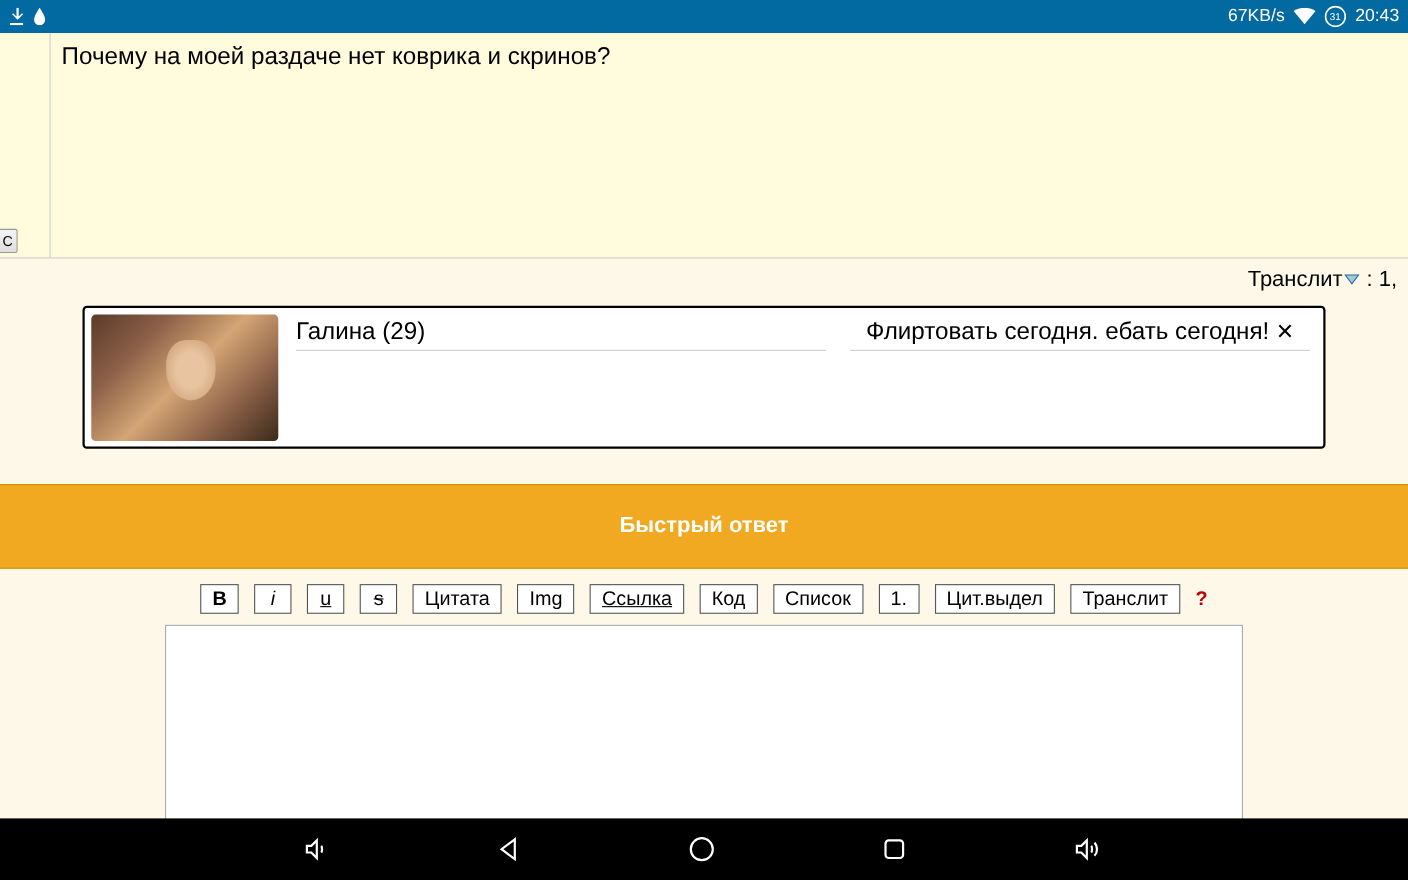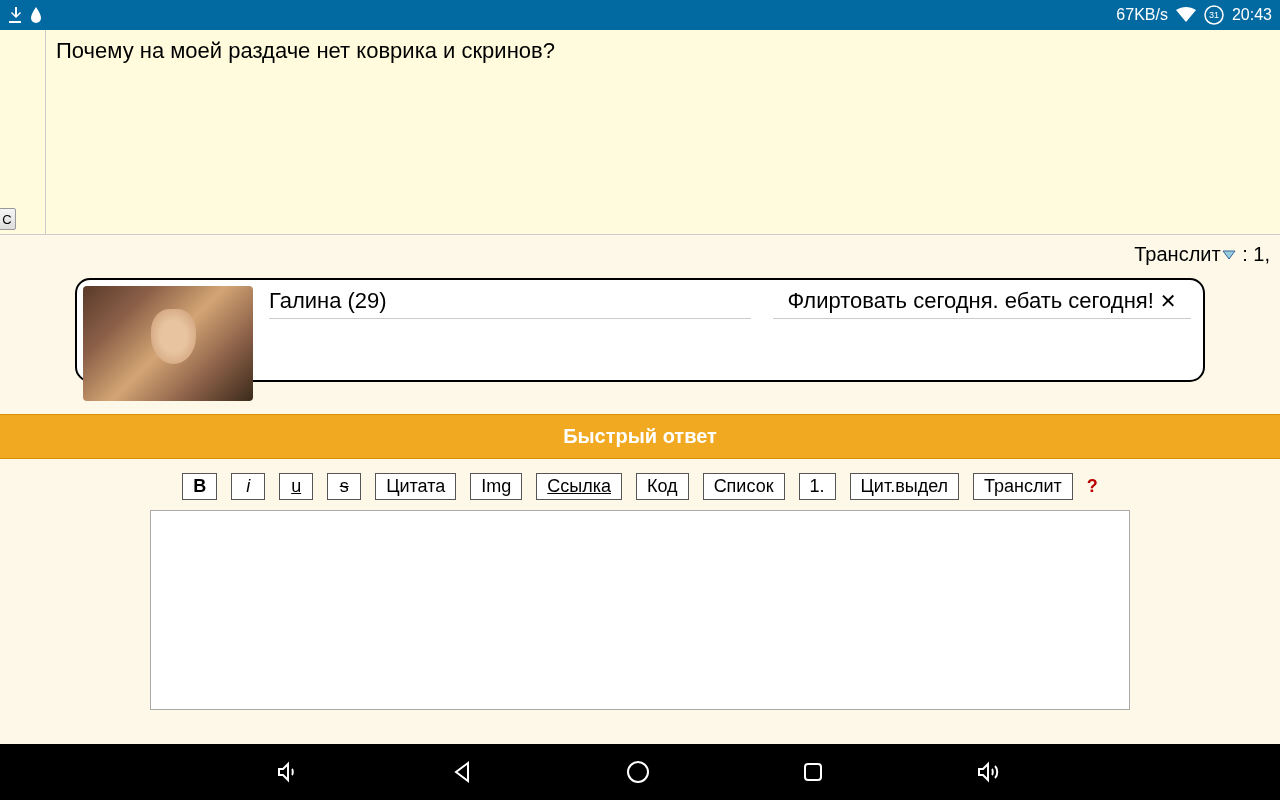--- a/index.html
+++ b/index.html
@@ -11,32 +11,32 @@
 
 .post-area { display: flex; background: #fffbdc; border-bottom: 1px solid #ccc; height: 205px; }
 .post-sidebar { width: 45px; display: flex; flex-direction: column; justify-content: flex-end; padding: 4px 0; }
 .c-btn { background: linear-gradient(#f5f5f5, #ddd); border: 1px solid #999; border-radius: 2px; width: 18px; height: 22px; font-size: 13px; display: flex; align-items: center; justify-content: center; cursor: pointer; margin-left: -2px; }
 .post-content { flex: 1; border-left: 1px solid #ccc; padding: 8px 10px; font-size: 22px; color: #000000; }
 
 .pagination-row { text-align: right; padding: 8px 10px 6px; font-size: 20px; color: #000; }
 .pagination-row .dropdown-icon { display: inline-block; }
 
 .ad-container { padding: 6px 75px 10px; }
-.ad-box { background: #fff; border: 2px solid #000; border-radius: 15px; display: flex; padding: 6px; gap: 10px; height: 104px; }
+.ad-box { background: #fff; border: 2px solid #000; border-radius: 4px; display: flex; padding: 6px; gap: 10px; height: 130px; }
 .ad-avatar { width: 170px; height: 115px; background: linear-gradient(135deg, #5a3a2a 0%, #8b6048 25%, #d4a574 50%, #8b6048 75%, #3a2a1a 100%); border-radius: 4px; position: relative; overflow: hidden; }
 .ad-avatar::before { content: ''; position: absolute; top: 20%; left: 40%; width: 45px; height: 55px; background: radial-gradient(ellipse, #e8c5a0 40%, #c89870 100%); border-radius: 40% 40% 50% 50%; }
 .ad-text-left { flex: 1; padding: 2px 6px; }
 .ad-title { font-size: 22px; color: #000; margin-bottom: 8px; border-bottom: 1px solid #ccc; padding-bottom: 4px; }
 .ad-body { font-size: 22px; color: #111; line-height: 1.3; }
 .ad-text-right { width: 430px; padding: 2px 6px; text-align: center; }
 .ad-headline { font-size: 22px; color: #000; margin-bottom: 8px; border-bottom: 1px solid #ccc; padding-bottom: 4px; }
 .ad-close { margin-left: 6px; font-size: 20px; cursor: pointer; }
 .ad-sub { font-size: 19px; color: #000; border-bottom: 1px solid #ccc; padding-bottom: 2px; margin-top: 36px; }
 
-.quick-reply-header { background: #f0a920; color: #fff; font-weight: bold; text-align: center; padding: 10px; font-size: 20px; margin-top: 22px; border-top: 1px solid #d89000; border-bottom: 1px solid #d89000; }
+.quick-reply-header { background: #f0a920; color: #fff; font-weight: bold; text-align: center; padding: 26px; font-size: 20px; margin-top: 22px; border-top: 1px solid #d89000; border-bottom: 1px solid #d89000; }
 
 .toolbar { display: flex; justify-content: center; gap: 14px; padding: 14px 0 8px; align-items: center; }
 .tb-btn { background: #fff; border: 1px solid #555; padding: 2px 10px; font-size: 18px; cursor: pointer; min-width: 34px; text-align: center; }
 .tb-btn.bold { font-weight: bold; }
 .tb-btn.italic { font-style: italic; }
 .tb-btn.underline { text-decoration: underline; }
 .tb-btn.strike { text-decoration: line-through; }
 .help-mark { color: #b00; font-weight: bold; font-size: 18px; }
 
 .reply-textarea-wrap { padding: 2px 150px 0; }

